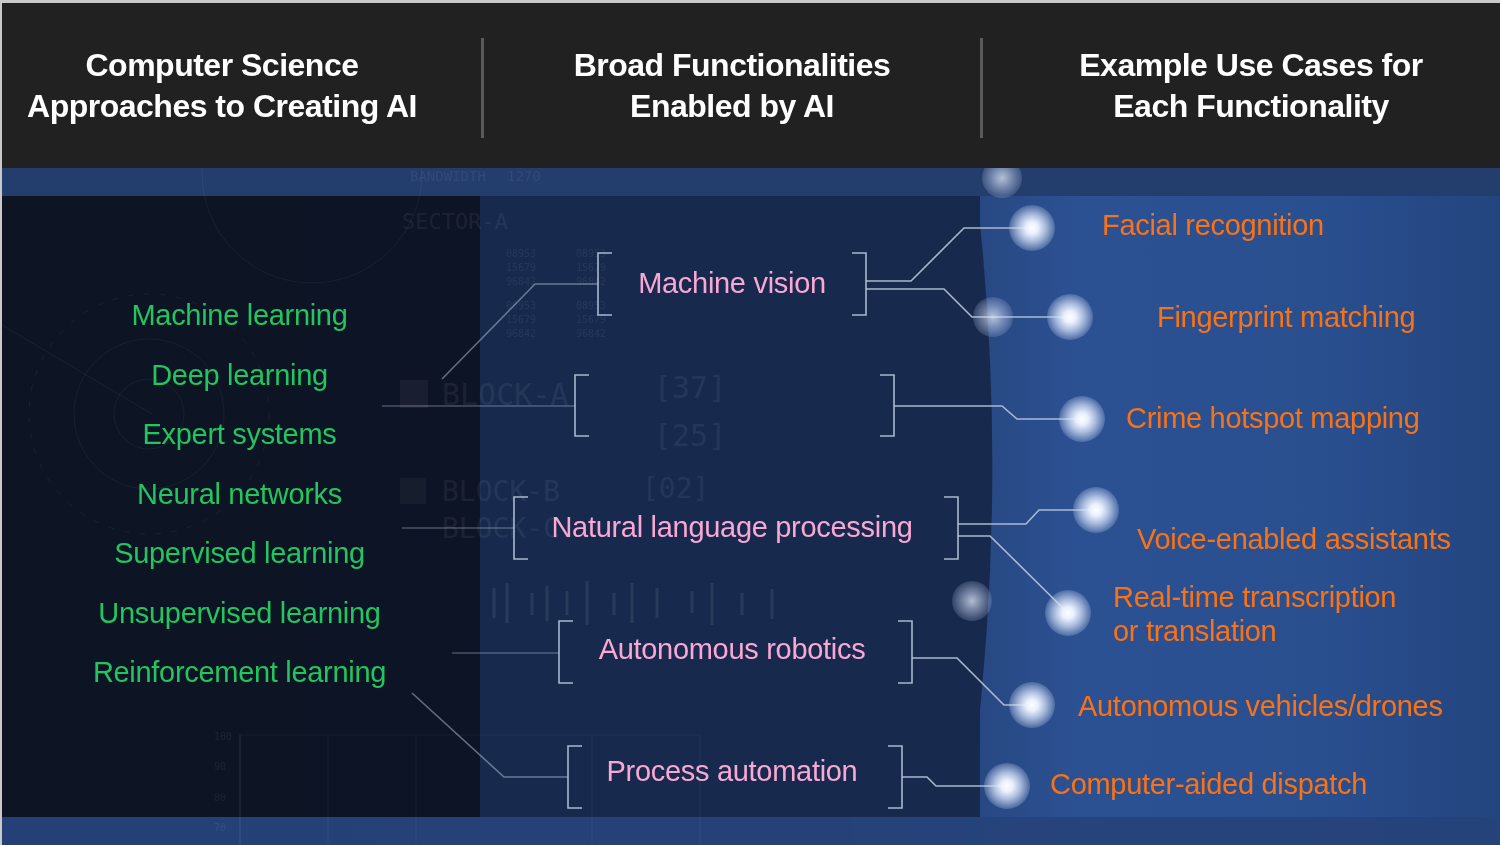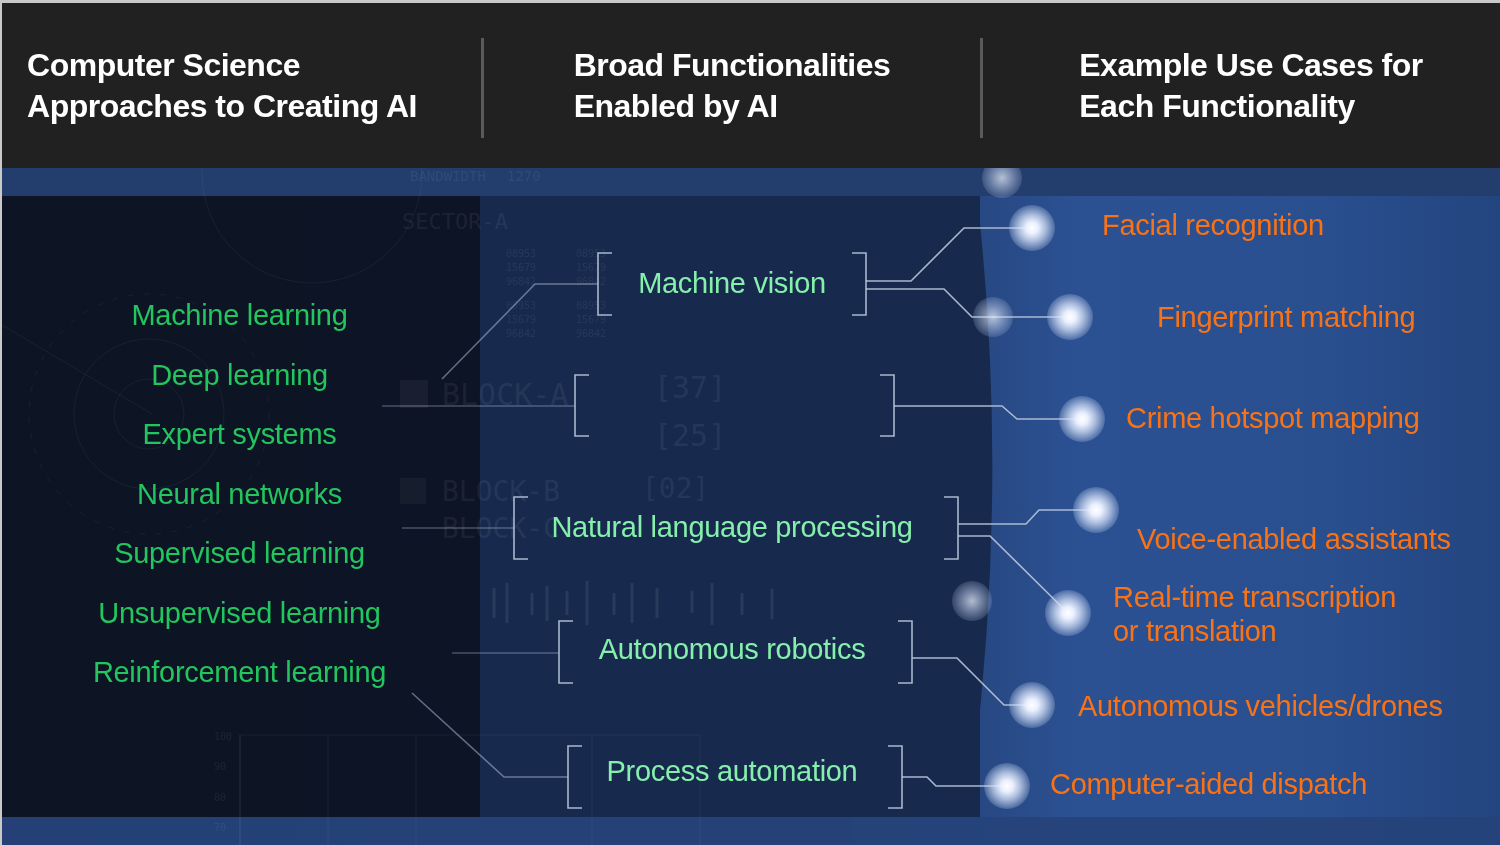--- a/index.html
+++ b/index.html
@@ -8,42 +8,42 @@
     background: #c9c9c9;
     font-family: "Liberation Sans", "DejaVu Sans", sans-serif;
   }
   .frame { position: absolute; left: 2px; top: 3px; width: 1498px; height: 842px; overflow: hidden; background: #223a66; }
   .header {
     position: absolute; left: 0; top: 0; width: 1498px; height: 165px;
     background: #212121; z-index: 5;
   }
   .hcol {
     position: absolute; top: 0; height: 165px; display: flex; align-items: center; justify-content: center;
-    text-align: left; color: #fff; font-weight: bold; font-size: 32px; line-height: 41px;
+    text-align: center; color: #fff; font-weight: bold; font-size: 32px; line-height: 41px;
     font-family: "Liberation Sans", "DejaVu Sans", sans-serif; letter-spacing: -0.5px;
   }
   .hcol span { display: block; white-space: pre-line; }
   .hdiv { position: absolute; top: 35px; width: 3px; height: 100px; background: #5a5a5a; }
   .bg-right {
     position: absolute; left: 0; top: 165px; width: 1498px; height: 680px;
     background: linear-gradient(90deg, #1c3158 0%, #203a68 55%, #2c5193 72%, #2a4f8f 88%, #23457f 100%);
   }
   .band-top { position: absolute; left: 0; top: 165px; width: 1498px; height: 28px; background: #233d6c; }
   .band-bot { position: absolute; left: 0; top: 814px; width: 1498px; height: 31px; background: #26427a; opacity: .9;}
   .panel-left { position: absolute; left: 0; top: 193px; width: 478px; height: 621px; background: #0c1322; opacity: .96;}
   .panel-mid { position: absolute; left: 478px; top: 193px; width: 500px; height: 621px; background: #172a4e; }
   .content-svg { position: absolute; left: 0; top: 0; z-index: 3; }
   .deco { position: absolute; left: 0; top: 0; z-index: 1; }
   .approaches { position: absolute; left: 0; top: 290px; width: 475px; z-index: 4; }
   .approach {
     color: #22c55e; font-size: 29px; text-align: center; height: 59.5px; line-height: 44px;
     font-family: "Liberation Sans", "DejaVu Sans", sans-serif; letter-spacing: -0.3px;
   }
   .func {
-    position: absolute; z-index: 4; color: #86efac; font-size: 29px; white-space: nowrap;
+    position: absolute; z-index: 4; color: #f9a8d4; font-size: 29px; white-space: nowrap;
     transform: translate(-50%, -50%); letter-spacing: -0.3px;
   }
   .usecase {
     position: absolute; z-index: 4; color: #f97316; font-size: 29px; white-space: nowrap; line-height: 34px;
     transform: translateY(-50%); letter-spacing: -0.3px;
   }
   .usecase.multi { white-space: pre-line; }
   .glow {
     position: absolute; z-index: 3; width: 46px; height: 46px; border-radius: 50%;
     transform: translate(-50%, -50%);

